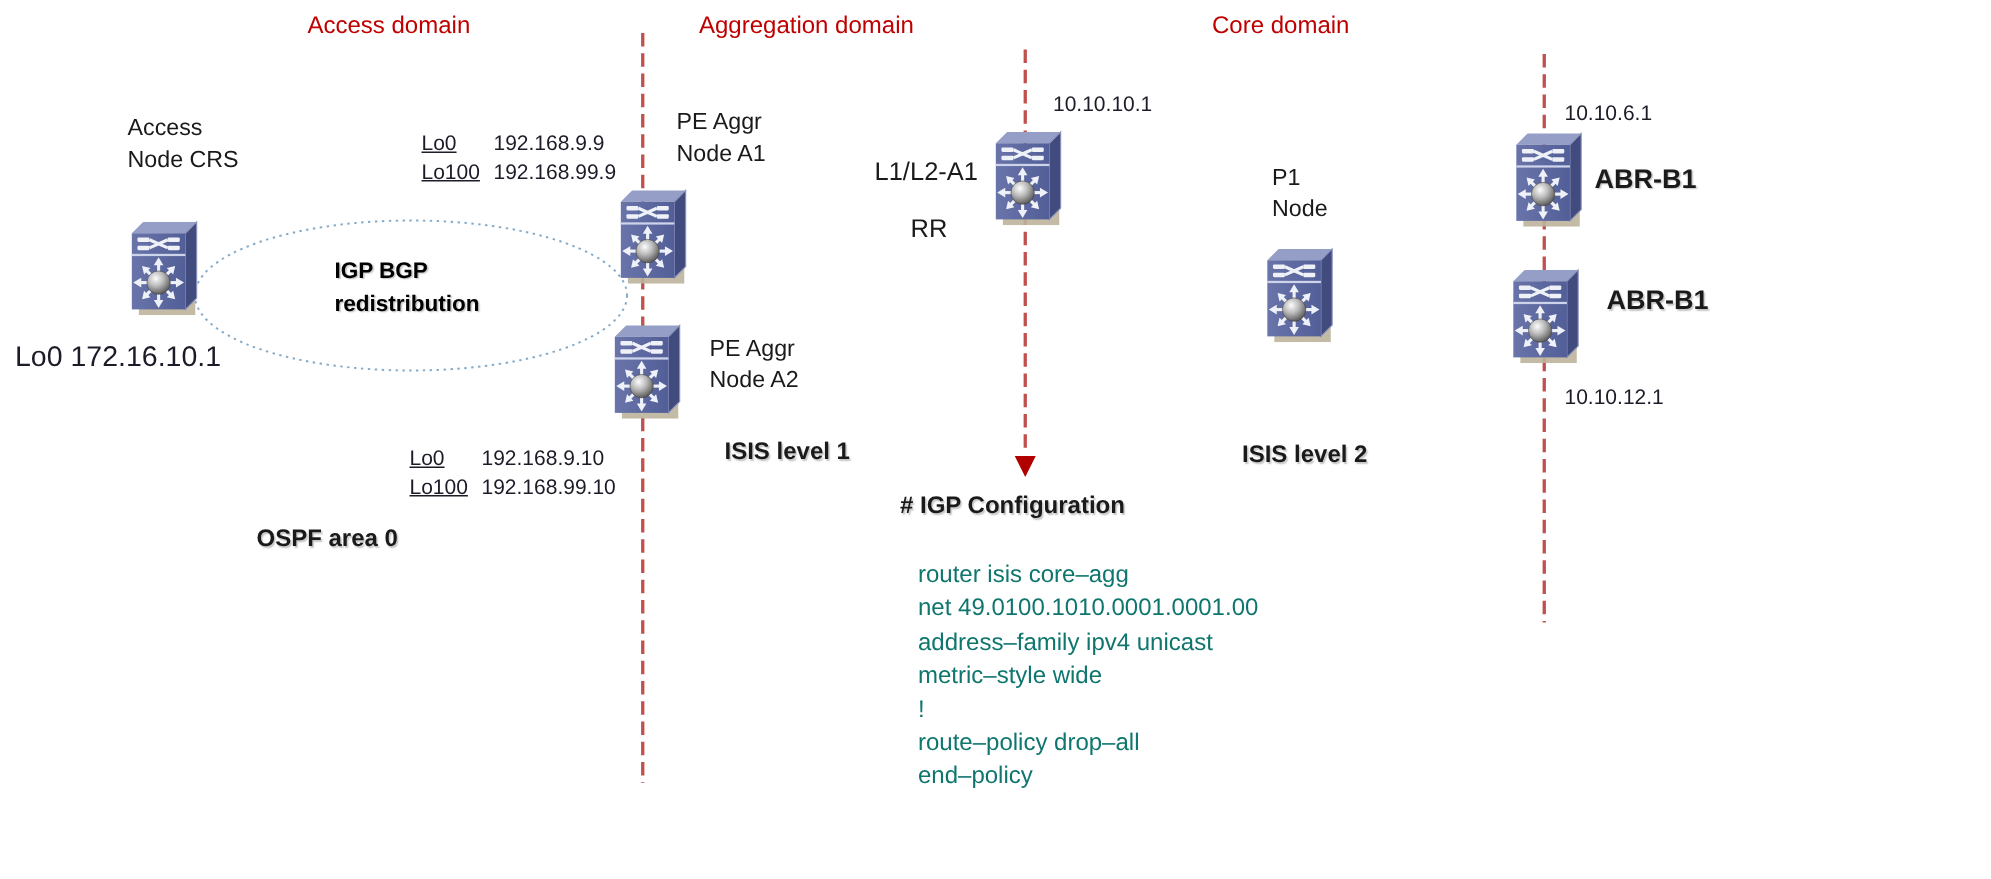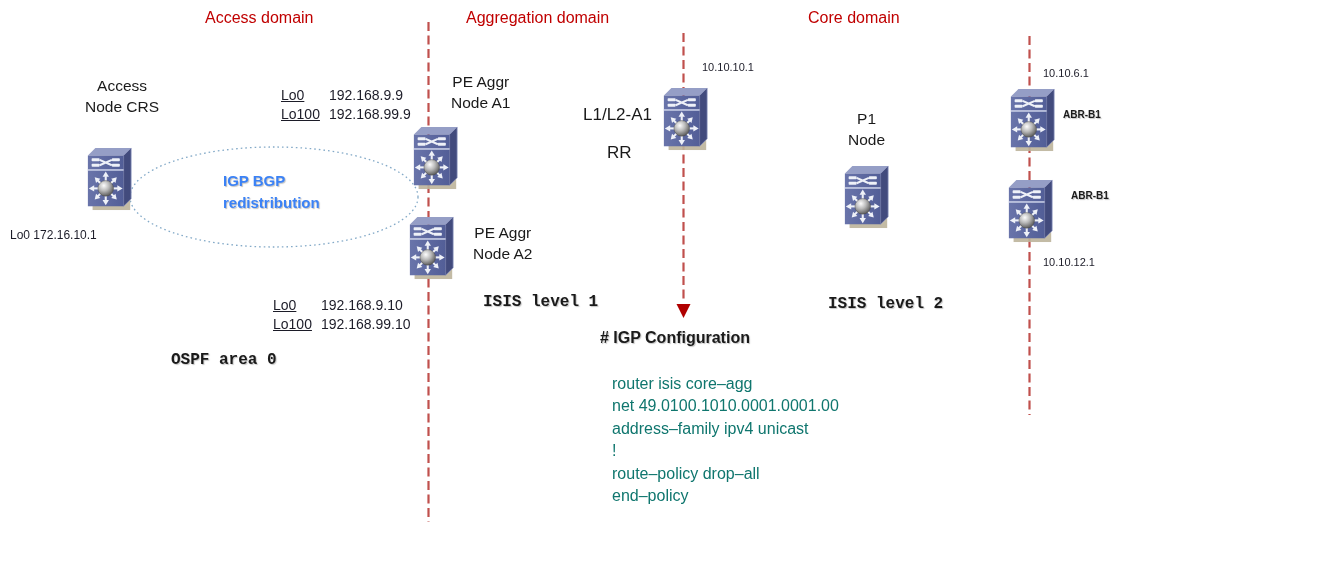--- a/index.html
+++ b/index.html
@@ -2,31 +2,31 @@
 <html><head>
 <meta charset="utf-8">
 <style>
   html,body{margin:0;padding:0;background:#fff;}
   #stage{
     position:relative;width:1327px;height:585px;background:#ffffff;
     font-family:"Liberation Sans",sans-serif;color:#1a1a1a;overflow:hidden;
   }
   .abs{position:absolute;}
   .domain-title{font-size:16px;color:#c00000;white-space:nowrap;z-index:3;}
-  .node-label{font-size:15.5px;line-height:21px;white-space:pre-line;z-index:3;text-align:center;}
+  .node-label{font-size:15.5px;line-height:21px;white-space:pre-line;z-index:3;}
   .big-label{font-size:17px;white-space:nowrap;z-index:3;}
-  .ip-label{font-size:11px;white-space:nowrap;color:#1c1c28;z-index:3;}
+  .ip-label{font-size:14px;white-space:nowrap;color:#1c1c28;z-index:3;}
   .bold-label{font-size:16px;font-weight:bold;white-space:nowrap;z-index:3;
-              text-shadow:1px 1px 1px rgba(150,150,150,.55);font-family:Liberation Mono, monospace;}
-  .abr-label{font-size:10px;font-weight:bold;white-space:nowrap;z-index:3;
+              text-shadow:1px 1px 1px rgba(150,150,150,.55);}
+  .abr-label{font-size:18px;font-weight:bold;white-space:nowrap;z-index:3;
              text-shadow:1px 1px 1px rgba(150,150,150,.55);}
   .lo-table{font-size:14px;line-height:19px;color:#1c1c28;z-index:3;}
   .lo-row{display:flex;}
   .lo-row .lo-name{width:48px;text-decoration:underline;}
-  .ellipse-label{font-size:15px;font-weight:bold;line-height:22px;color:#3b82f6;
+  .ellipse-label{font-size:15px;font-weight:bold;line-height:22px;color:#000000;
                  text-shadow:1px 1px 1px rgba(150,150,150,.6);z-index:3;}
   .config-heading{font-size:16px;font-weight:bold;white-space:nowrap;
                   text-shadow:1px 1px 1px rgba(150,150,150,.55);z-index:3;}
   .config-body{font-size:16px;line-height:22.4px;white-space:nowrap;z-index:3;color:#0f766e;margin-left:12px;}
   .cfg-arrow{font-weight:bold;font-size:18px;}
   .cfg-italic{font-style:italic;}
   .node-icon{z-index:2;}
   #overlay{position:absolute;left:0;top:0;z-index:1;}
 </style>
 </head>
@@ -130,21 +130,21 @@
     </svg>
   <svg class="abs node-icon" style="left:1009px;top:86px;" width="47" height="68">
       <use href="#router"></use>
     </svg>
   <svg class="abs node-icon" style="left:1007px;top:177px;" width="47" height="68">
       <use href="#router"></use>
     </svg>
 
   <div class="abs node-label" style="left:85px;top:75px;">Access
 Node CRS</div>
-  <div class="abs ip-label" style="left:10px;top:228px;font-size:12px;">Lo0 172.16.10.1</div>
+  <div class="abs ip-label" style="left:10px;top:228px;font-size:19px;">Lo0 172.16.10.1</div>
 
   <div class="abs node-label" style="left:451px;top:71px;">PE Aggr
 Node A1</div>
   <div class="abs lo-table" style="left:281px;top:86px;">
     <div class="lo-row">
       <span class="lo-name">Lo0</span>
       <span>192.168.9.9</span>
     </div>
     <div class="lo-row">
       <span class="lo-name">Lo100</span>
@@ -181,18 +181,19 @@
 redistribution</div>
   <div class="abs bold-label" style="left:171px;top:351px;">OSPF area 0</div>
   <div class="abs bold-label" style="left:483px;top:293px;">ISIS level 1</div>
   <div class="abs bold-label" style="left:828px;top:295px;">ISIS level 2</div>
 
   <div class="abs config-heading" style="left:600px;top:329px;"># IGP Configuration</div>
   <div class="abs config-body" style="left:600px;top:373px;">
     <div>router isis core–agg</div>
     <div>net 49.0100.1010.0001.0001.00</div>
     <div>address–family ipv4 unicast</div>
+    <div>metric–style wide</div>
     <div>!</div>
     <div>route–policy drop–all</div>
     <div>end–policy</div>
   </div>
 
 </div>
 
 </body></html>

